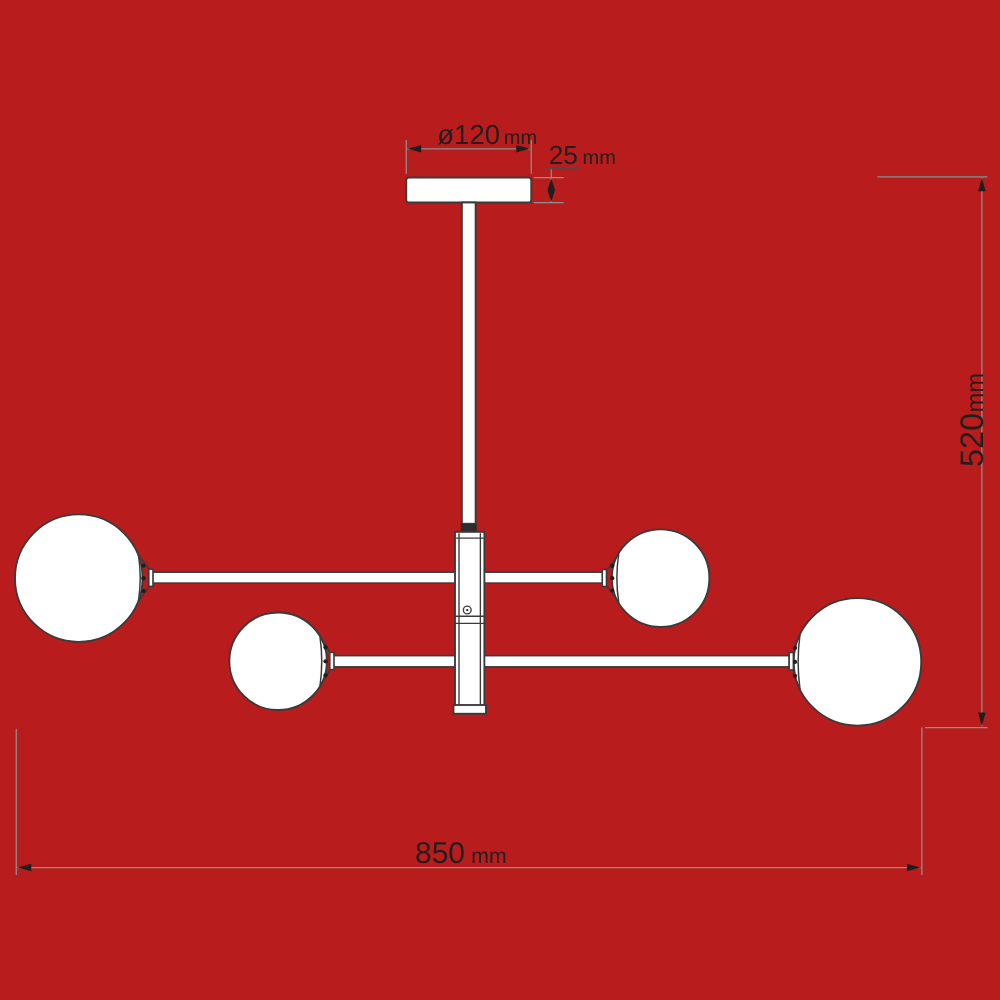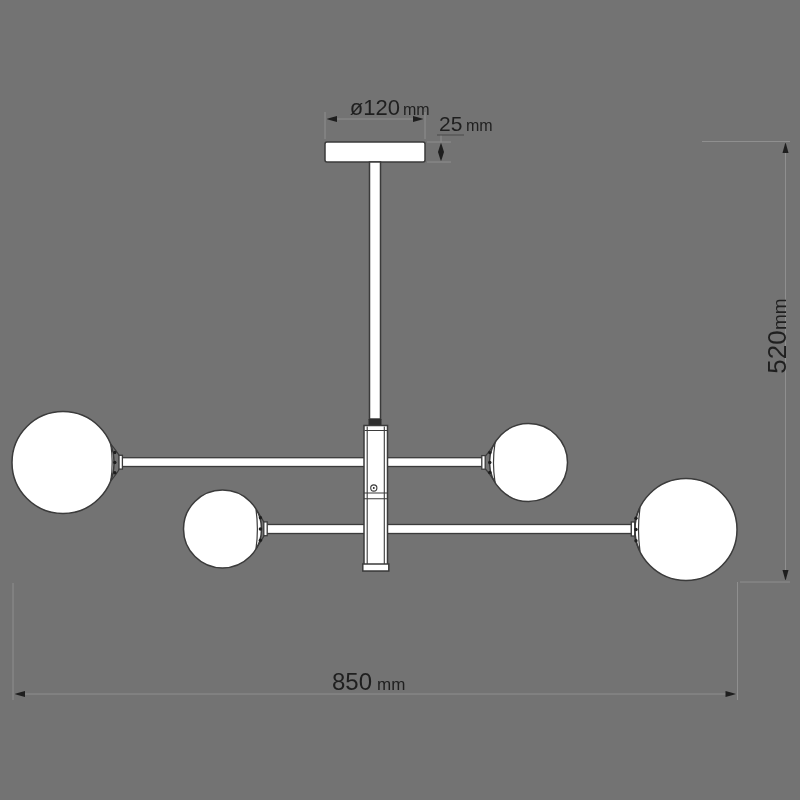--- a/index.html
+++ b/index.html
@@ -1,17 +1,17 @@
 <!DOCTYPE html>
 <html><head>
 <meta charset="utf-8">
 <style>
   html,body{margin:0;padding:0;background:#f2f2f2;}
   .stage{
-    position:relative;width:800px;height:800px;background:#737373;
+    position:relative;width:800px;height:800px;background:#b91c1c;
     font-family:"Liberation Sans", sans-serif;overflow:hidden;
   }
   svg{position:absolute;left:0;top:0;}
   .outline{fill:#ffffff;stroke:#3b3b3b;stroke-width:1.5;}
   .outline-thin{fill:none;stroke:#3b3b3b;stroke-width:1.1;}
   .arm{fill:#ffffff;stroke:#3b3b3b;stroke-width:1.3;}
   .holder{fill:none;stroke:#3b3b3b;stroke-width:1.2;}
   .screwdot{fill:#1e1e1e;stroke:none;}
   .dimline{fill:none;stroke:#8f8f8f;stroke-width:1;}
   .shelf{fill:none;stroke:#4a4a4a;stroke-width:1;}

